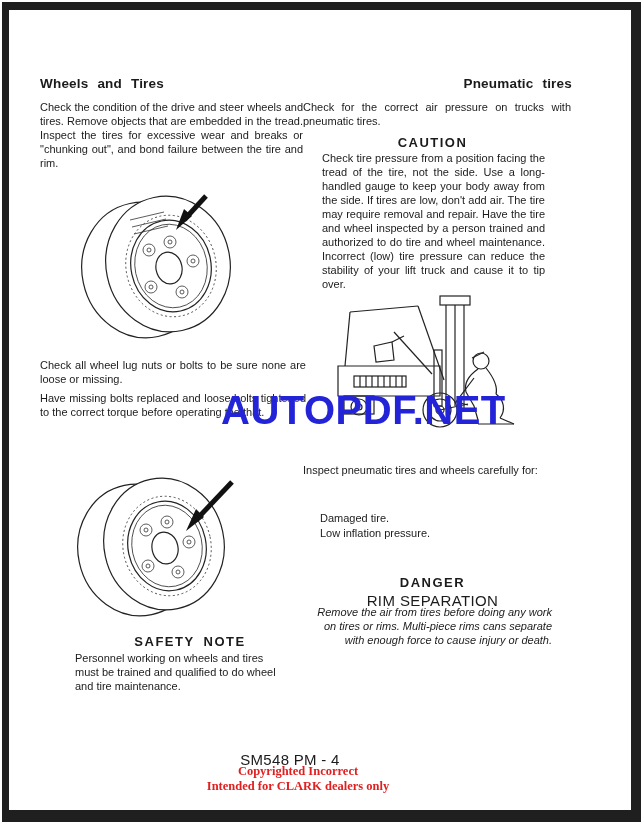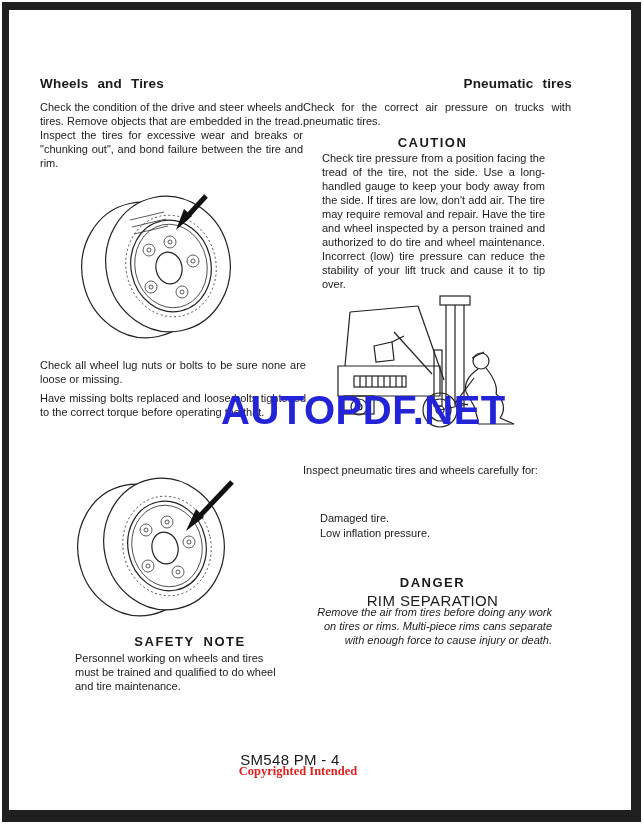--- a/index.html
+++ b/index.html
@@ -185,14 +185,15 @@
 
 <div class="abs box-head" style="left:320px;top:575px;width:225px;">DANGER</div>
 <div class="abs sub-head" style="left:320px;top:592px;width:225px;">RIM SEPARATION</div>
 <div class="abs body-text center" style="left:312px;top:605px;width:240px;">Remove the air from tires before doing any work on tires or rims.  Multi-piece rims cans separate with enough force to cause injury or death.</div>
 
 <div class="abs watermark" style="left: 221px; top: 388px; color: rgb(35, 35, 216);">AUTOPDF.NET</div>
 
 <div class="abs footer-code" style="left:230px;top:751px;width:120px;">SM548  PM - 4</div>
 
 <div class="abs copyright" style="left: 178px; top: 764px; width: 240px; color: rgb(224, 32, 32);">
-  <div>Copyrighted Intended</div>
+  <div>Copyrighted Incorrect</div>
+  <div>Intended for CLARK dealers only</div>
 </div>
 
 </body></html>

